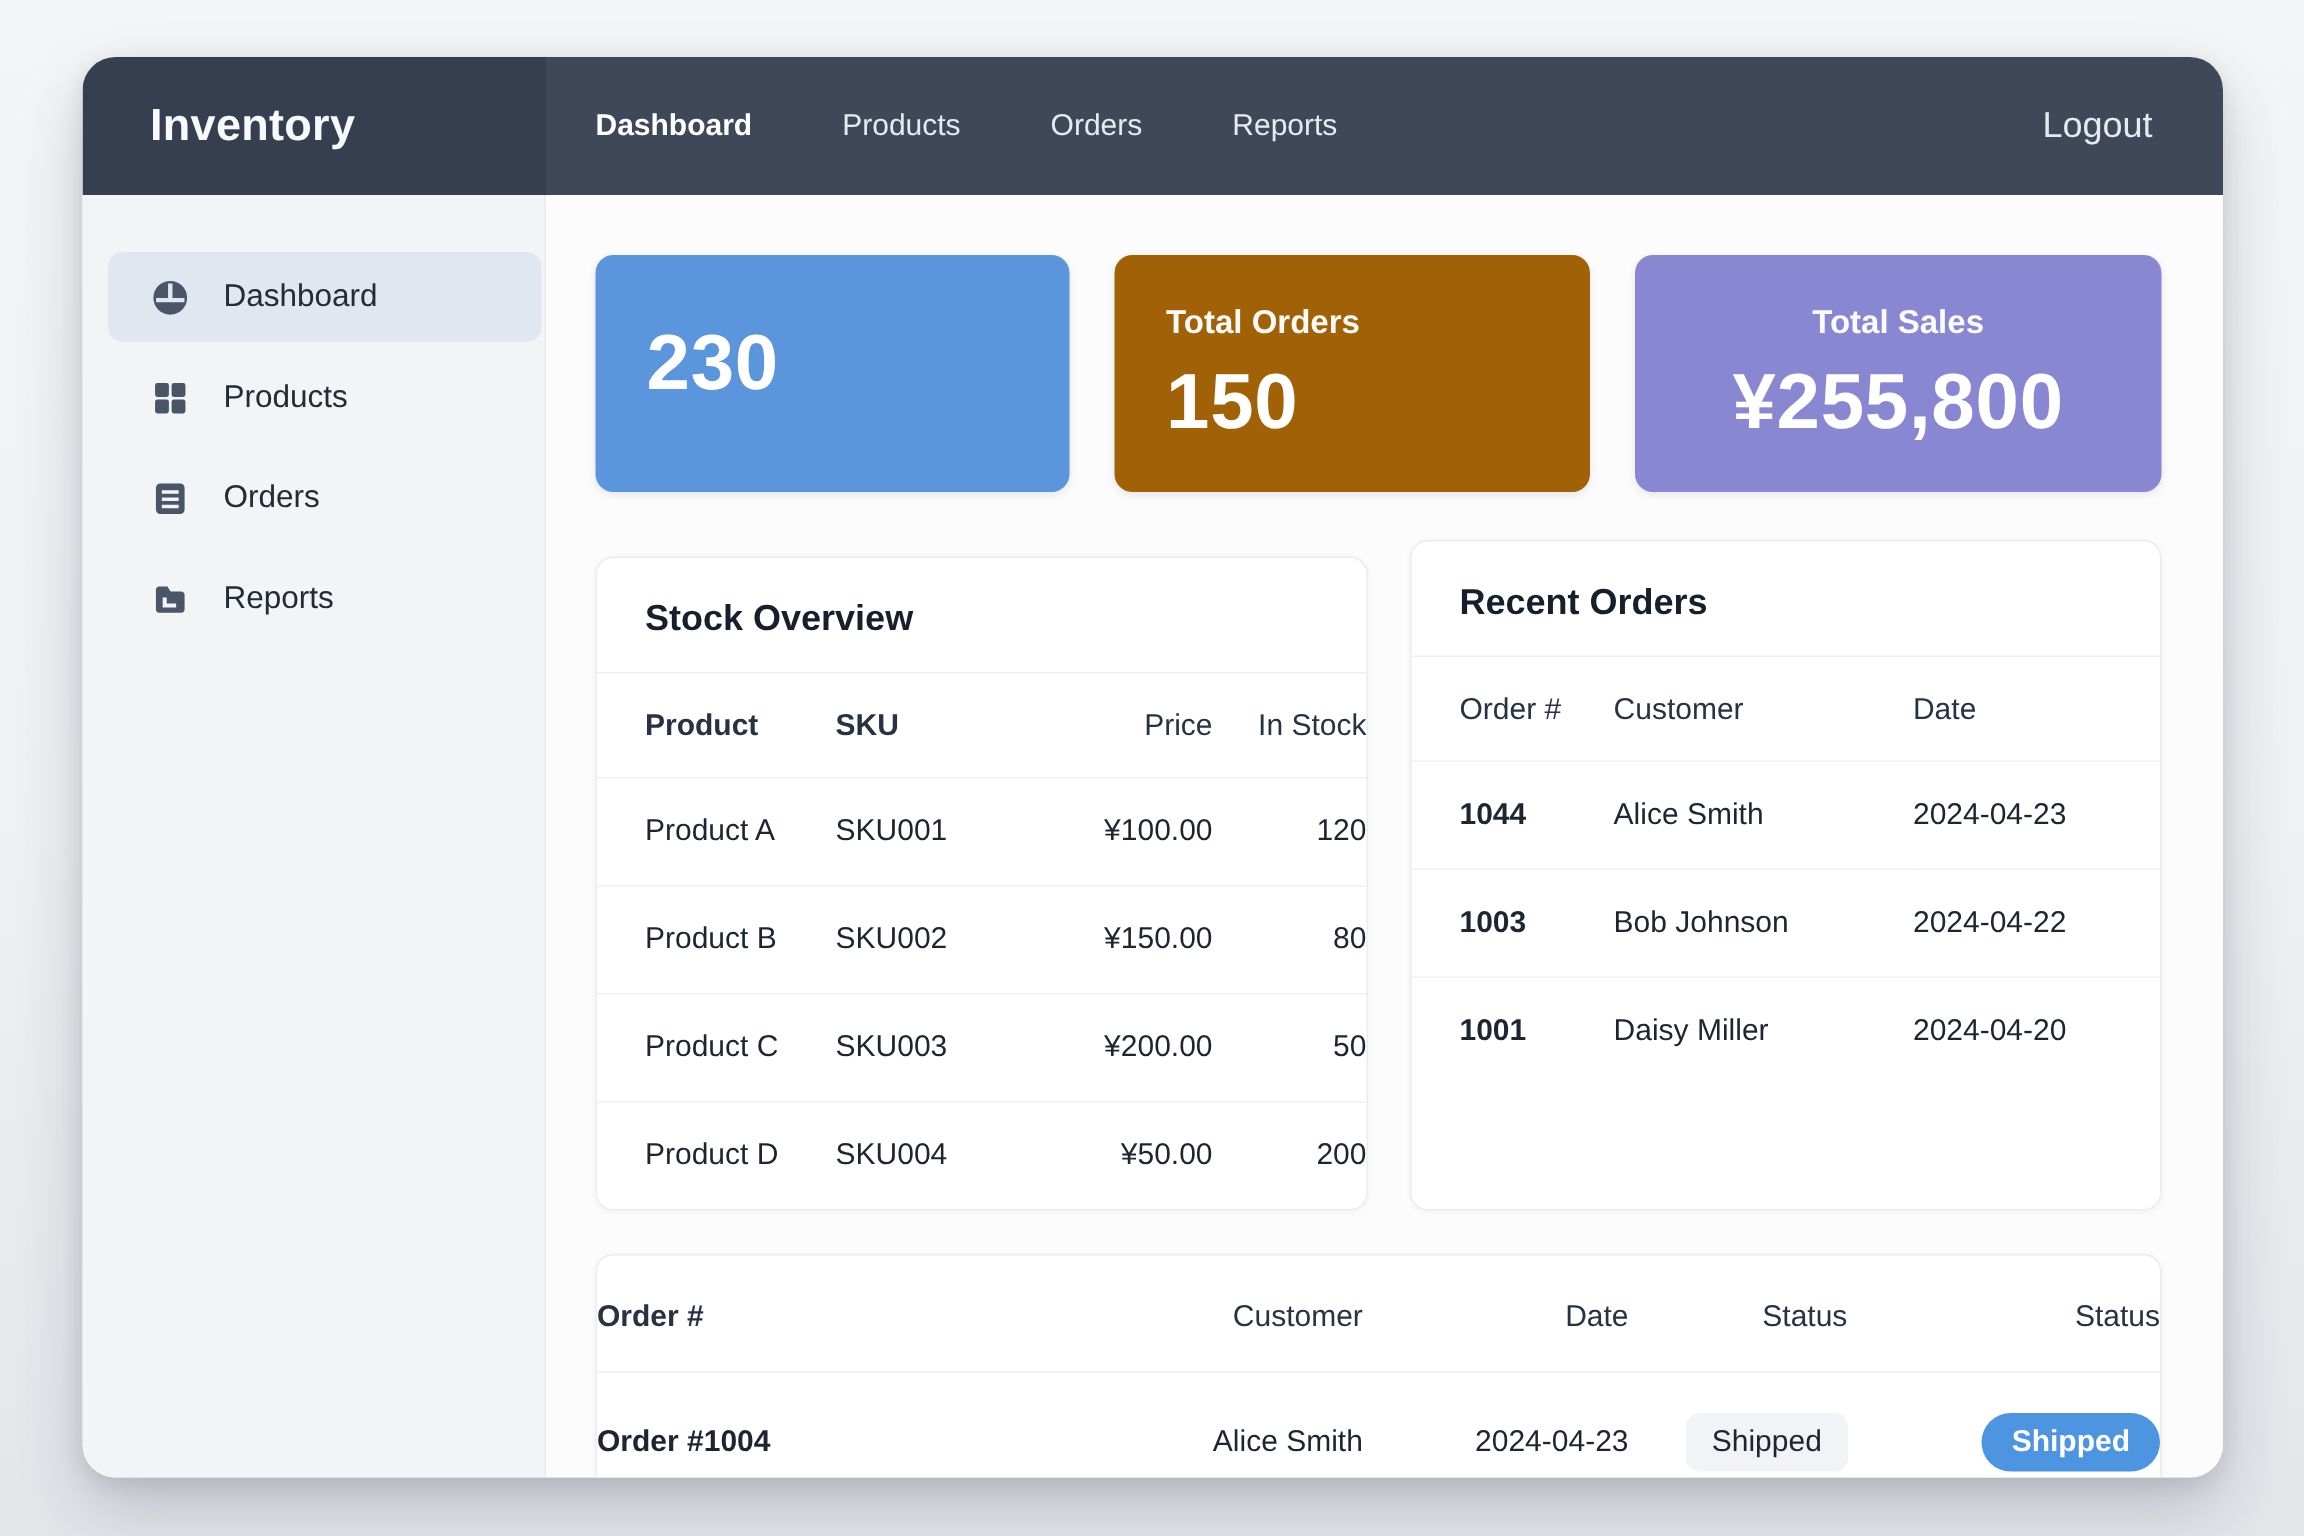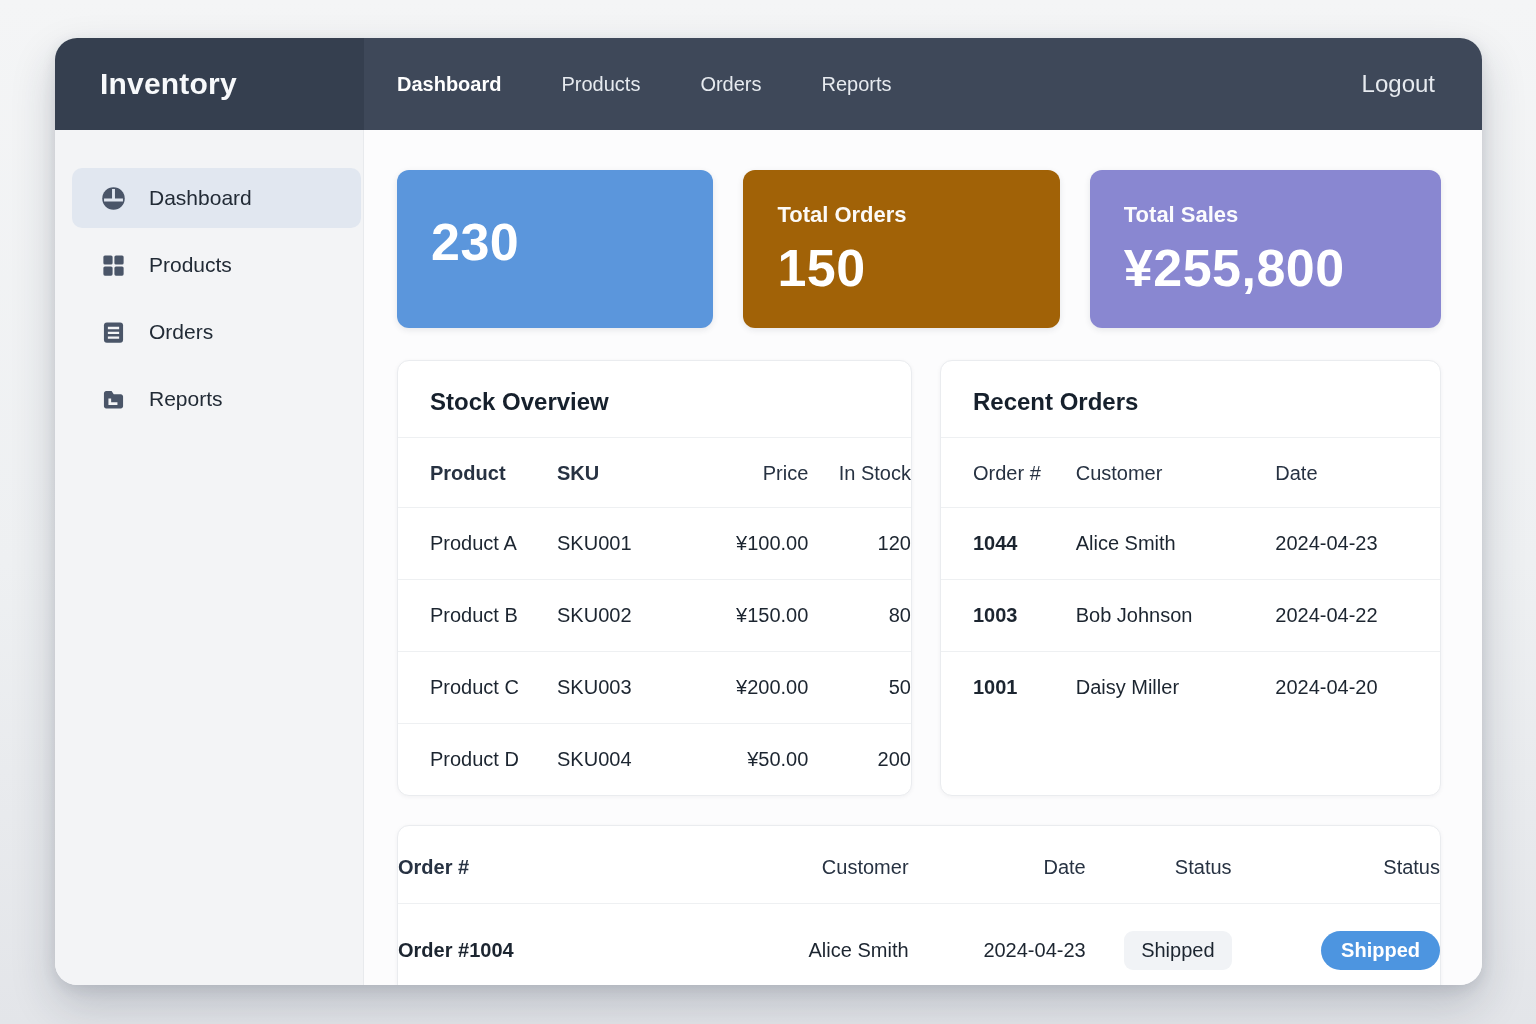--- a/index.html
+++ b/index.html
@@ -43,29 +43,29 @@
   .side-icon { width:27px; height:27px; flex:0 0 27px; }
   
   .main { background:#fcfcfd; padding:40px 41px 0 33px; overflow:hidden; }
   .stats-row { display:flex; gap:30px; margin-bottom:32px; }
   .stat-card {
     border-radius:12px; padding:32px 34px; color:#fff; height:158px;
     box-shadow:0 2px 6px rgba(30,40,60,.10);
   }
   .stat-card.s0 { flex:1 1 0; }
   .stat-card.s1 { flex:1 1 0; }
-  .stat-card.s2 { flex:1.14 1 0; }
+  .stat-card.s2 { flex:1.14 1 0;text-align:center; }
   .stat-label { font-size:22px; font-weight:600; opacity:.97; }
   .stat-value { font-size:52px; font-weight:700; margin-top:10px; letter-spacing:.5px; }
   .cards-row { display:flex; gap:28px; margin-bottom:29px; }
   .panel {
     background:#ffffff; border:1px solid #eaecef; border-radius:12px;
     box-shadow:0 1px 4px rgba(30,40,60,.05); overflow:hidden;
   }
-  .panel.stock { flex:514 1 0; }
+  .panel.stock { flex:514 1 0;margin-top:11px; }
   .panel.recent { flex:500 1 0; }
   .panel-title {
     font-size:24px; font-weight:600; color:#16202c; padding:27px 32px 21px;
     border-bottom:1px solid #eef0f2;
   }
   table { width:100%; border-collapse:collapse; }
   th {
     font-size:20px; color:#273242; font-weight:500; padding:24px 0 22px;
     border-bottom:1px solid #eef0f2; text-align:left;
   }

